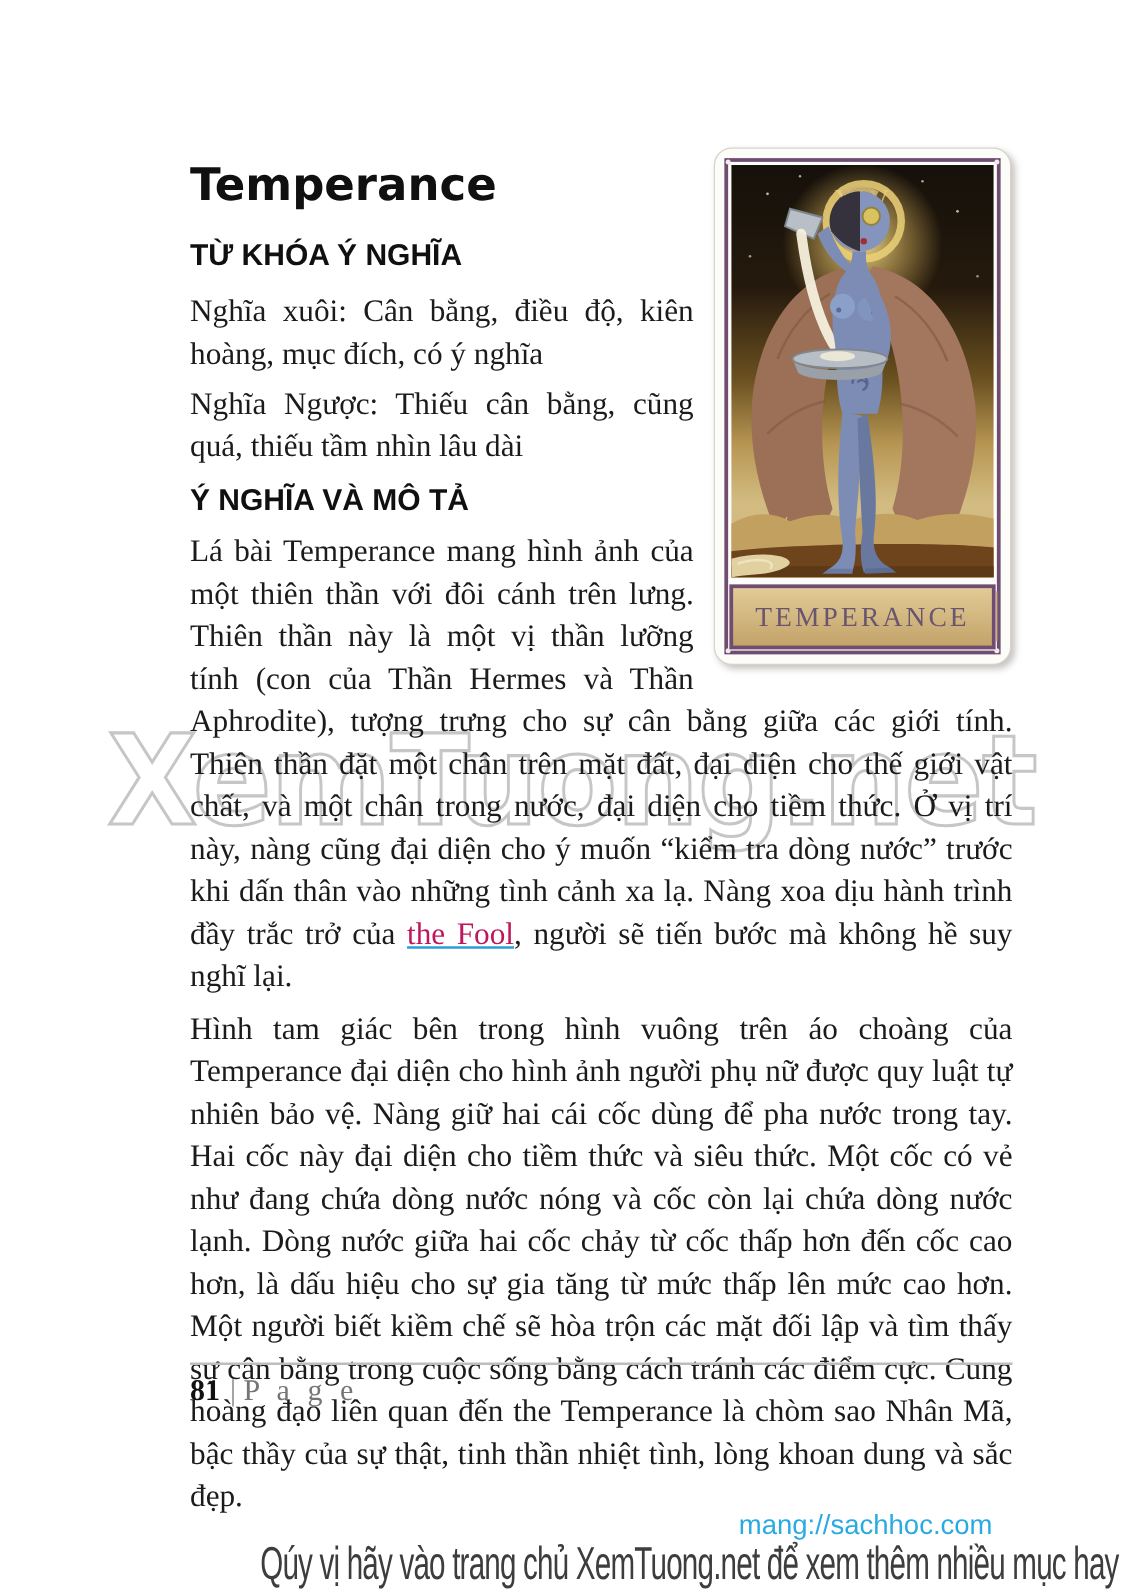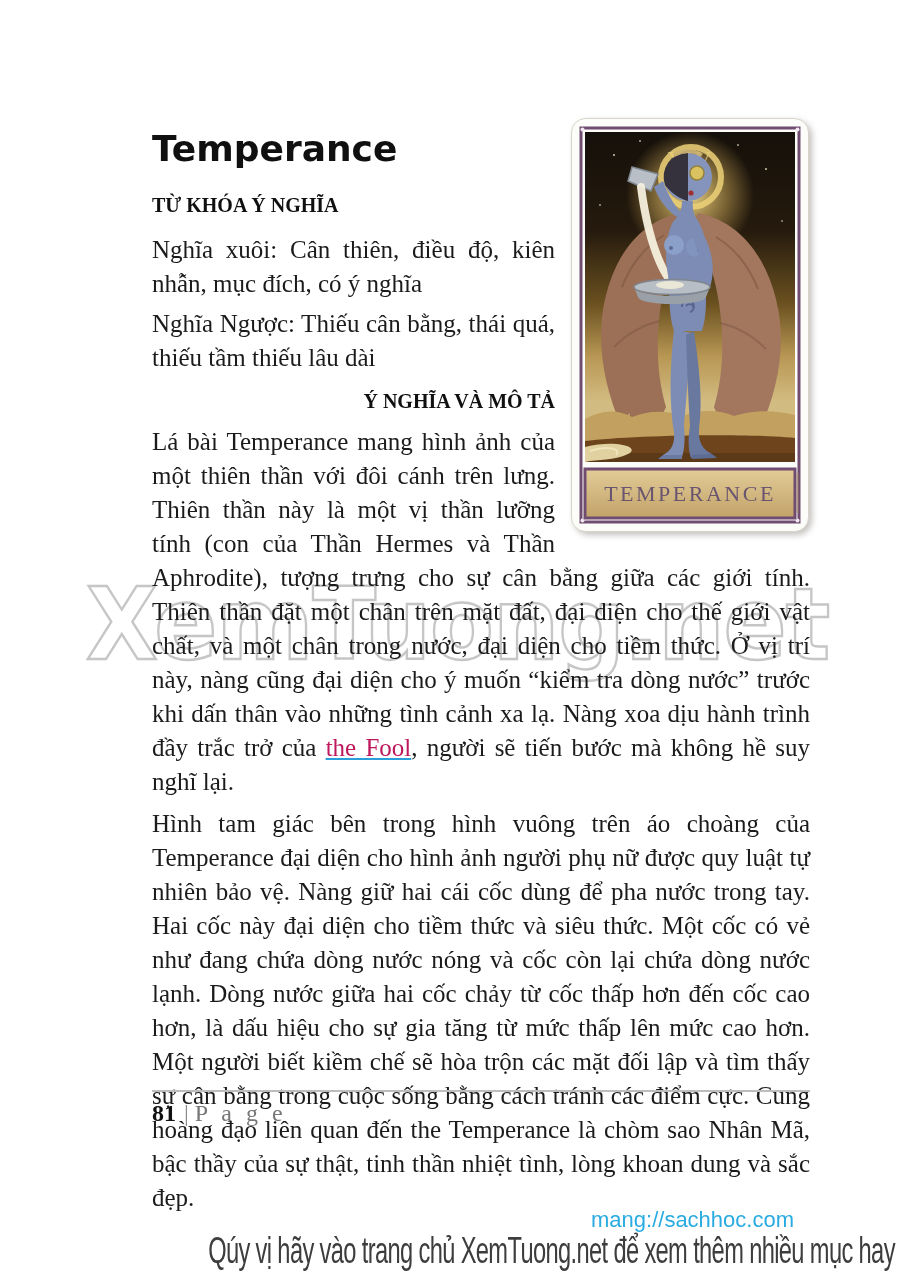--- a/index.html
+++ b/index.html
@@ -45,28 +45,28 @@
   }
   h1.title {
     font-family: "DejaVu Sans", sans-serif;
     font-weight: bold;
     font-size: 36px;
     line-height: 40px;
     color: #101010;
     margin: 12px 0 0 0;
   }
   h2.head {
-    font-family: Liberation Serif, serif;
+    font-family: Liberation Sans, sans-serif;
     font-weight: bold;
-    font-size: 20px;
+    font-size: 24px;
     line-height: 32px;
     color: #101010;
   }
   h2.kw   { margin-top: 20px; }
-  h2.desc { margin-top: 10px; text-align: right; }
+  h2.desc { margin-top: 10px; }
   .content p {
     text-align: justify;
     margin-top: 8px;
   }
   p.upright  { margin-top: 12px; }
   p.reversed { margin-top: 6px; }
   a.fool-link {
     color: #be185d;
     text-decoration: underline;
     text-decoration-color: #2b9fd9;
@@ -235,23 +235,23 @@
         <rect x="15" y="352" width="210" height="49" fill="url(#plate)" stroke="#6f4c70" stroke-width="3"></rect>
         <text x="120" y="384" text-anchor="middle" font-family="Liberation Serif, serif" font-size="22" letter-spacing="2.5" fill="#6a5570">TEMPERANCE</text>
         <rect x="226.5" y="356" width="2" height="40" fill="#a98f66" opacity="0.6"></rect>
       </svg>
     </div>
 
     <h1 class="title">Temperance</h1>
 
     <h2 class="head kw">TỪ KHÓA Ý NGHĨA</h2>
 
-    <p class="upright">Nghĩa xuôi: Cân thiên, điều độ, kiên nhẫn, mục đích, có ý nghĩa</p>
-
-    <p class="reversed">Nghĩa Ngược: Thiếu cân bằng, thái quá, thiếu tầm thiếu lâu dài</p>
+    <p class="upright">Nghĩa xuôi: Cân bằng, điều độ, kiên hoàng, mục đích, có ý nghĩa</p>
+
+    <p class="reversed">Nghĩa Ngược: Thiếu cân bằng, cũng quá, thiếu tầm nhìn lâu dài</p>
 
     <h2 class="head desc">Ý NGHĨA VÀ MÔ TẢ</h2>
 
     <p><span>Lá bài Temperance mang hình ảnh của một thiên thần với đôi cánh trên lưng. Thiên thần này là một vị thần lưỡng tính (con của Thần Hermes và Thần Aphrodite), tượng trưng cho sự cân bằng giữa các giới tính. Thiên thần đặt một chân trên mặt đất, đại diện cho thế giới vật chất, và một chân trong nước, đại diện cho tiềm thức. Ở vị trí này, nàng cũng đại diện cho ý muốn “kiểm tra dòng nước” trước khi dấn thân vào những tình cảnh xa lạ. Nàng xoa dịu hành trình đầy trắc trở của </span><a href="#" class="fool-link">the Fool</a><span>, người sẽ tiến bước mà không hề suy nghĩ lại.</span></p>
 
     <p>Hình tam giác bên trong hình vuông trên áo choàng của Temperance đại diện cho hình ảnh người phụ nữ được quy luật tự nhiên bảo vệ. Nàng giữ hai cái cốc dùng để pha nước trong tay. Hai cốc này đại diện cho tiềm thức và siêu thức. Một cốc có vẻ như đang chứa dòng nước nóng và cốc còn lại chứa dòng nước lạnh. Dòng nước giữa hai cốc chảy từ cốc thấp hơn đến cốc cao hơn, là dấu hiệu cho sự gia tăng từ mức thấp lên mức cao hơn. Một người biết kiềm chế sẽ hòa trộn các mặt đối lập và tìm thấy sự cân bằng trong cuộc sống bằng cách tránh các điểm cực. Cung hoàng đạo liên quan đến the Temperance là chòm sao Nhân Mã, bậc thầy của sự thật, tinh thần nhiệt tình, lòng khoan dung và sắc đẹp.</p>
 
   </div>
 
   <div class="footer-divider"></div>

